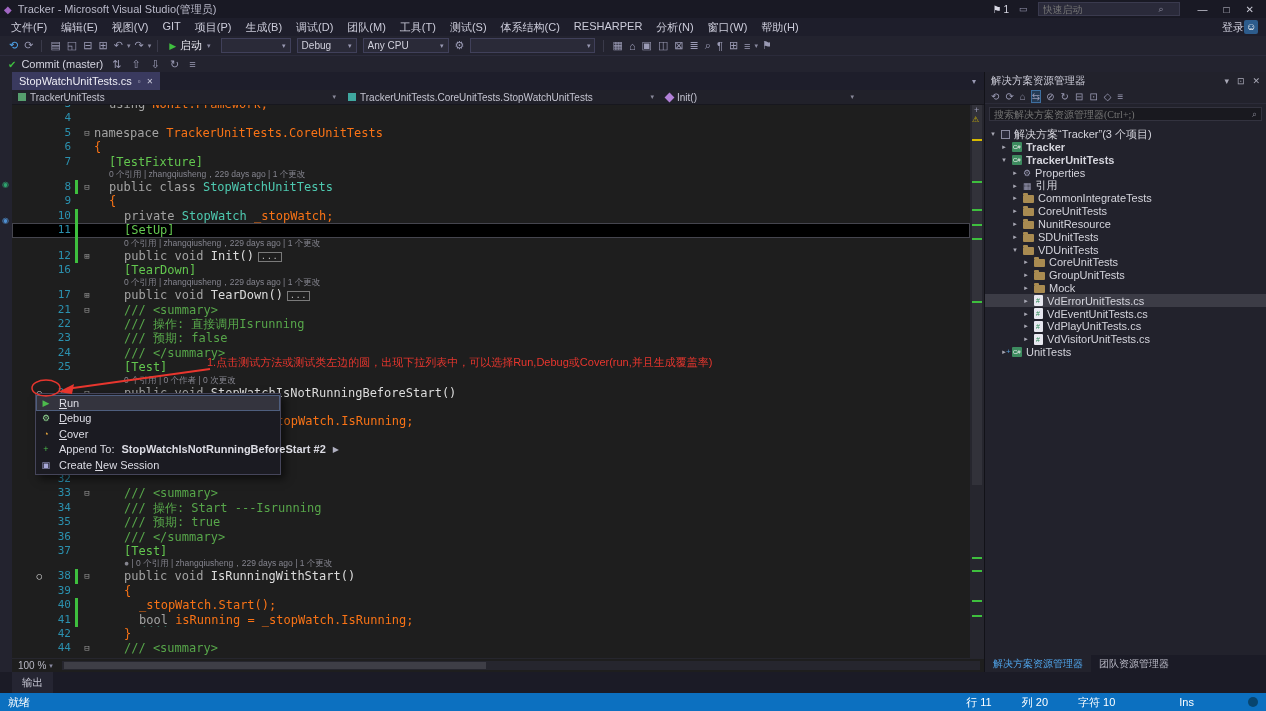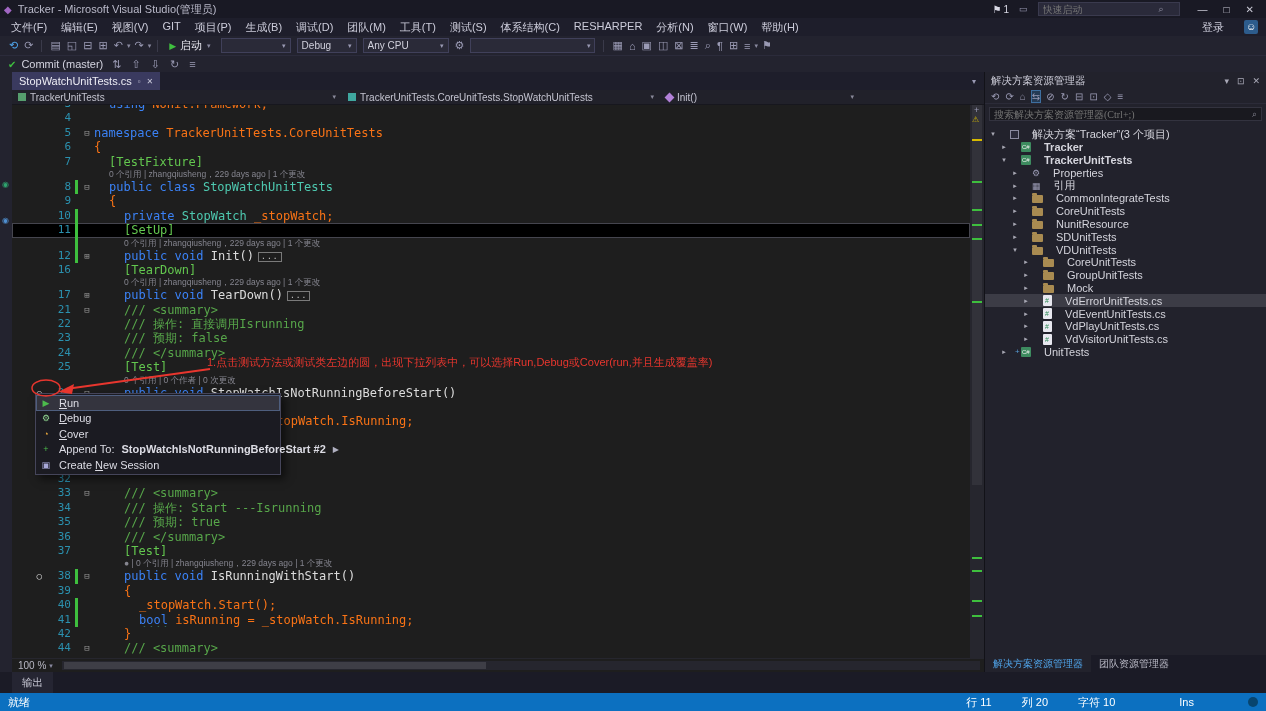--- a/index.html
+++ b/index.html
@@ -14,21 +14,21 @@
   .flagwrap { color:#D8D8E4; font-size:10px; display:flex; gap:2px; align-items:center; }
   .fbicon { color:#9A9AB4; font-size:9px; }
   .ql { width:142px; height:14px; background:#2A2A3A; border:1px solid #3A3A4E; color:#9A9AAE; font-size:10px; display:flex; align-items:center; padding:0 4px; gap:4px; }
   .ql input { background:transparent; border:0; outline:0; color:#9A9AAE; font-size:10px; width:112px; font-family:inherit; }
   .ql .mag { color:#9A9AAE; font-size:9px; }
   .winbtns { display:flex; }
   .winbtns span { color:#C8C8D4; font-size:10px; padding:0 8px; }
 
   .menubar { position:absolute; top:18px; left:0; width:100%; height:18px; background:#1E1E2B; display:flex; align-items:center; font-size:11px; color:#CCCCDA; padding-left:4px; }
   .menu-item { padding:0 7px; white-space:nowrap; }
-  .menubar .mright { margin-left:auto; display:flex; gap:20px; align-items:center; padding-right:8px; }
+  .menubar .mright { margin-left:auto; display:flex; gap:0; align-items:center; padding-right:8px; }
   .account { width:14px; height:14px; background:#2D5C8C; border-radius:2px; color:#fff; font-size:10px; text-align:center; line-height:14px; }
 
   .toolbar1 { position:absolute; top:36px; left:0; width:100%; height:19px; background:#23232F; display:flex; align-items:center; padding-left:6px; }
   .toolbar2 { position:absolute; top:55px; left:0; width:100%; height:17px; background:#23232F; border-top:1px solid #2B2B3B; display:flex; align-items:center; font-size:11px; padding-left:8px; gap:6px; }
   .ti { color:#9A9AB4; font-size:11px; padding:0 3px; }
   .caret-sm { font-size:7px; padding:0 1px; color:#8A8AA0; }
   .sep { width:1px; height:12px; background:#3A3A4A; margin:0 5px; flex:none; }
   .startbtn { display:flex; align-items:center; gap:4px; padding:0 6px; color:#E8E8F0; font-size:11px; }
   .startbtn .play { color:#3FBF3F; font-size:9px; }
   .combo { height:15px; background:#2A2A38; border:1px solid #40405A; display:flex; align-items:center; font-size:10px; color:#D0D0DC; padding:0 4px; margin:0 3px; }
@@ -64,21 +64,21 @@
   .code-row { display:flex; height:14.4px; line-height:14.4px; position:relative; }
   .code-row.cur { background:#000000; box-shadow:inset 0 0 0 1px #45454E; }
   .gi { width:30px; flex:none; text-align:right; font-size:9px; color:#D0D0D0; }
   .ln { width:32px; flex:none; text-align:right; color:#2B91AF; font-size:11px; padding-right:3px; }
   .chgc { width:6px; flex:none; position:relative; }
   .chgc.on::after { content:""; position:absolute; left:1px; top:0; bottom:0; width:3px; background:#3EBF3E; }
   .foldc { width:14px; flex:none; color:#9A9A9A; font-size:9px; text-align:center; }
   .codec { flex:1; white-space:pre; overflow:hidden; }
   .cl-row { display:flex; height:11px; line-height:11px; }
   .cl-text { font-family:"Liberation Sans",sans-serif; font-size:8.5px; color:#85858F; white-space:nowrap; }
-  .tk-k{color:#3b82f6;} .tk-t{color:#4EC9B0;} .tk-m{color:#DCDCDC;} .tk-p{color:#f97316;margin-top:36px;}
+  .tk-k{color:#a3a3a3;} .tk-t{color:#4EC9B0;} .tk-m{color:#DCDCDC;} .tk-p{color:#f97316;margin-top:36px;}
   .tk-a{color:#63C74F;} .tk-c{color:#57A64A;}
   .squig{ text-decoration:underline wavy #4EC9B0; text-underline-offset:2px; }
   .fold-box { display:inline-block; border:1px solid #7A7A7A; color:#C8C8C8; font-size:8px; line-height:8px; padding:0 2px; margin-left:4px; vertical-align:1px; letter-spacing:1px; }
 
   .vscroll { position:absolute; left:970px; top:105px; width:14px; height:553px; background:#26262E; }
   .vthumb { position:absolute; left:2px; top:0; width:10px; height:380px; background:#32323A; }
   .mark { position:absolute; left:2px; width:10px; height:2px; }
   .scroll-plus { position:absolute; left:4px; top:0; font-size:9px; color:#9A9AB4; }
   .scroll-warn { position:absolute; left:2px; top:10px; font-size:8px; color:#D7BA00; }
 
@@ -103,21 +103,21 @@
   .panel { position:absolute; left:984px; top:72px; width:282px; bottom:39px; background:#22222C; border-left:1px solid #121218; }
   .p-header { height:17px; display:flex; align-items:center; padding:0 6px; font-size:10.5px; color:#CCCCD8; }
   .p-hicons { margin-left:auto; display:flex; gap:8px; color:#AAAAB8; font-size:9px; }
   .p-toolbar { height:15px; display:flex; align-items:center; gap:6px; padding:0 6px; color:#9A9AB4; font-size:10px; border-bottom:1px solid #2B2B38; }
   .pti { font-size:10px; }
   .pti.hl { background:#253B55; box-shadow:0 0 0 1px #3E6FA0; }
   .p-search { margin:3px 4px; height:14px; background:#19191F; border:1px solid #33333F; display:flex; align-items:center; padding:0 4px; gap:3px; }
   .p-search input { flex:1; background:transparent; border:0; outline:0; color:#8A8A96; font-size:10px; font-family:Liberation Serif, serif; }
   .p-search .mag { color:#8A8A96; font-size:9px; }
   .tree { position:absolute; top:56px; bottom:17px; left:0; right:0; overflow:hidden; font-size:11px; color:#D4D4DC; }
-  .trow { display:flex; align-items:center; height:12.8px; gap:13px; white-space:nowrap; }
+  .trow { display:flex; align-items:center; height:12.8px; gap:4px; white-space:nowrap; }
   .trow.sel { background:#3C3C46; }
   .exp { width:8px; flex:none; color:#A8A8B4; font-size:7px; text-align:center; }
   .tlabel { font-size:11px; }
   .bold { font-weight:bold; }
   .g-ic { color:#9A9AB4; font-size:9px; flex:none; }
   .ic { flex:none; position:relative; }
   .ic-solution { width:9px; height:9px; border:1px solid #8A8AA0; background:#2A2A3A; }
   .ic-project, .ic-project-plus { width:10px; height:10px; background:#3D8B5F; border-radius:1px; }
   .ic-project::after, .ic-project-plus::after { content:"C#"; position:absolute; left:1px; top:2px; font-size:6px; line-height:6px; color:#EFEFEF; }
   .ic-project-plus::before { content:"+"; position:absolute; left:-6px; top:0; color:#569CD6; font-size:8px; }

